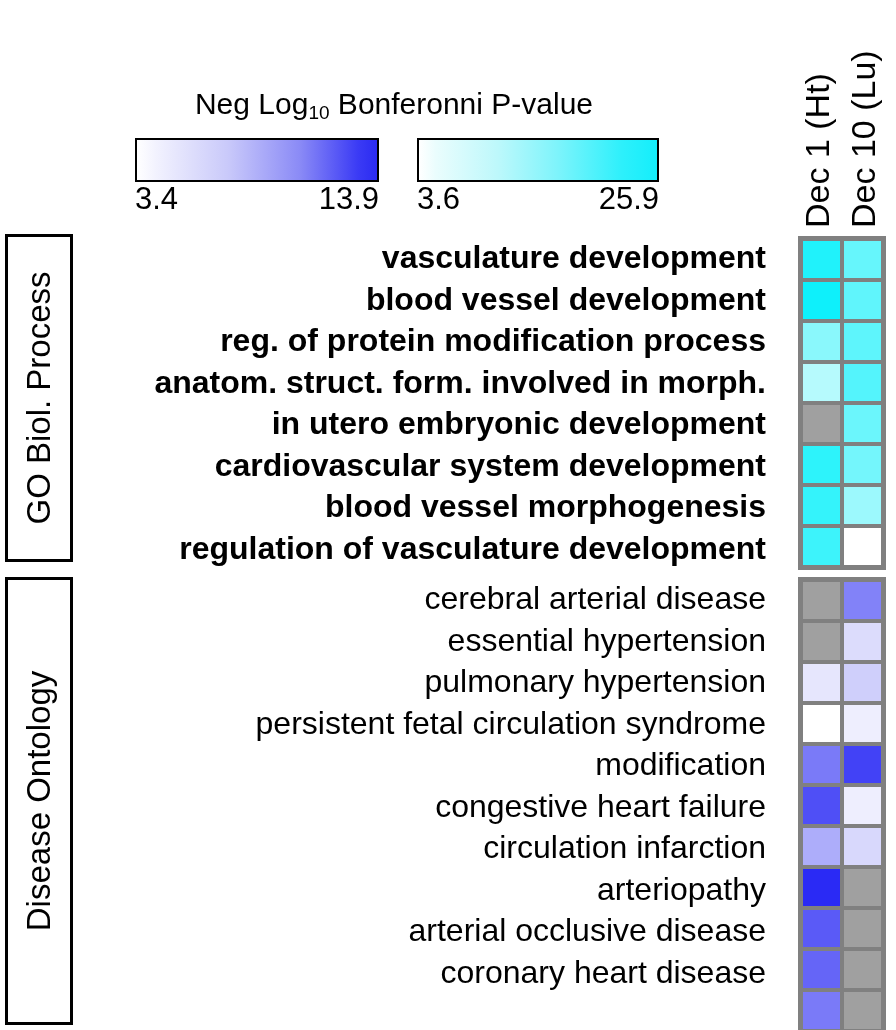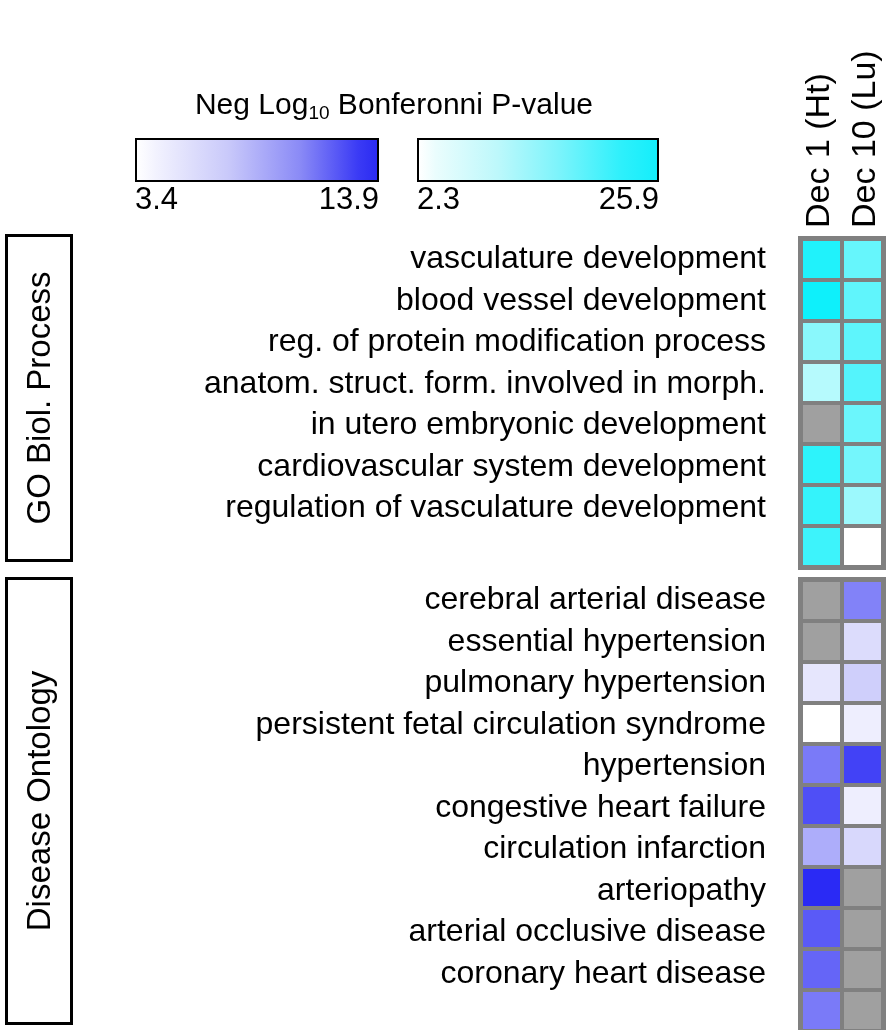--- a/index.html
+++ b/index.html
@@ -71,21 +71,21 @@
   
   .rowlabels{position:absolute;left:80px;width:700px;}
   .row-label{
     height:41.5px;line-height:41.5px;
     text-align:right;
     font-size:32px;
     white-space:nowrap;
     padding-right:14px;
     box-sizing:border-box;
   }
-  #rowlabels-0{top:237px;}
+  #rowlabels-0{top:237px;font-weight:bold;}
   #rowlabels-1{top:578px;}
 
   
   .grid{
     position:absolute;left:798px;
     background:#808080;
     padding:5px;
     box-sizing:content-box;
     display:flex;flex-direction:column;
     gap:4px;
@@ -106,21 +106,21 @@
     <div id="cbar-blue" class="cbar"></div>
     <div class="cbar-ticks">
       <span class="lo">3.4</span>
       <span class="hi">13.9</span>
     </div>
   </div>
 
   <div id="cbar-cyan-wrap" class="cbar-wrap">
     <div id="cbar-cyan" class="cbar"></div>
     <div class="cbar-ticks">
-      <span class="lo">2.3</span>
+      <span class="lo">3.6</span>
       <span class="hi">25.9</span>
     </div>
   </div>
 </div>
 
 <div id="col-headers">
   <div id="col-header-0" class="col-header">Dec 1 (Ht)</div>
   <div id="col-header-1" class="col-header">Dec 10 (Lu)</div>
 </div>
 
@@ -131,28 +131,29 @@
   <div class="cat-label">Disease Ontology</div>
 </div>
 
 <div id="rowlabels-0" class="rowlabels">
     <div class="row-label">vasculature development</div>
     <div class="row-label">blood vessel development</div>
     <div class="row-label">reg. of protein modification process</div>
     <div class="row-label">anatom. struct. form. involved in morph.</div>
     <div class="row-label">in utero embryonic development</div>
     <div class="row-label">cardiovascular system development</div>
+    <div class="row-label">blood vessel morphogenesis</div>
     <div class="row-label">regulation of vasculature development</div>
   </div>
 <div id="rowlabels-1" class="rowlabels">
     <div class="row-label">cerebral arterial disease</div>
     <div class="row-label">essential hypertension</div>
     <div class="row-label">pulmonary hypertension</div>
     <div class="row-label">persistent fetal circulation syndrome</div>
-    <div class="row-label">hypertension</div>
+    <div class="row-label">modification</div>
     <div class="row-label">congestive heart failure</div>
     <div class="row-label">circulation infarction</div>
     <div class="row-label">arteriopathy</div>
     <div class="row-label">arterial occlusive disease</div>
     <div class="row-label">coronary heart disease</div>
   </div>
 
 <div id="grid-0" class="grid" style="background: rgb(128, 128, 128);">
     <div class="grid-row">
       <div class="cell" style="background: rgb(32, 242, 251);"></div>

